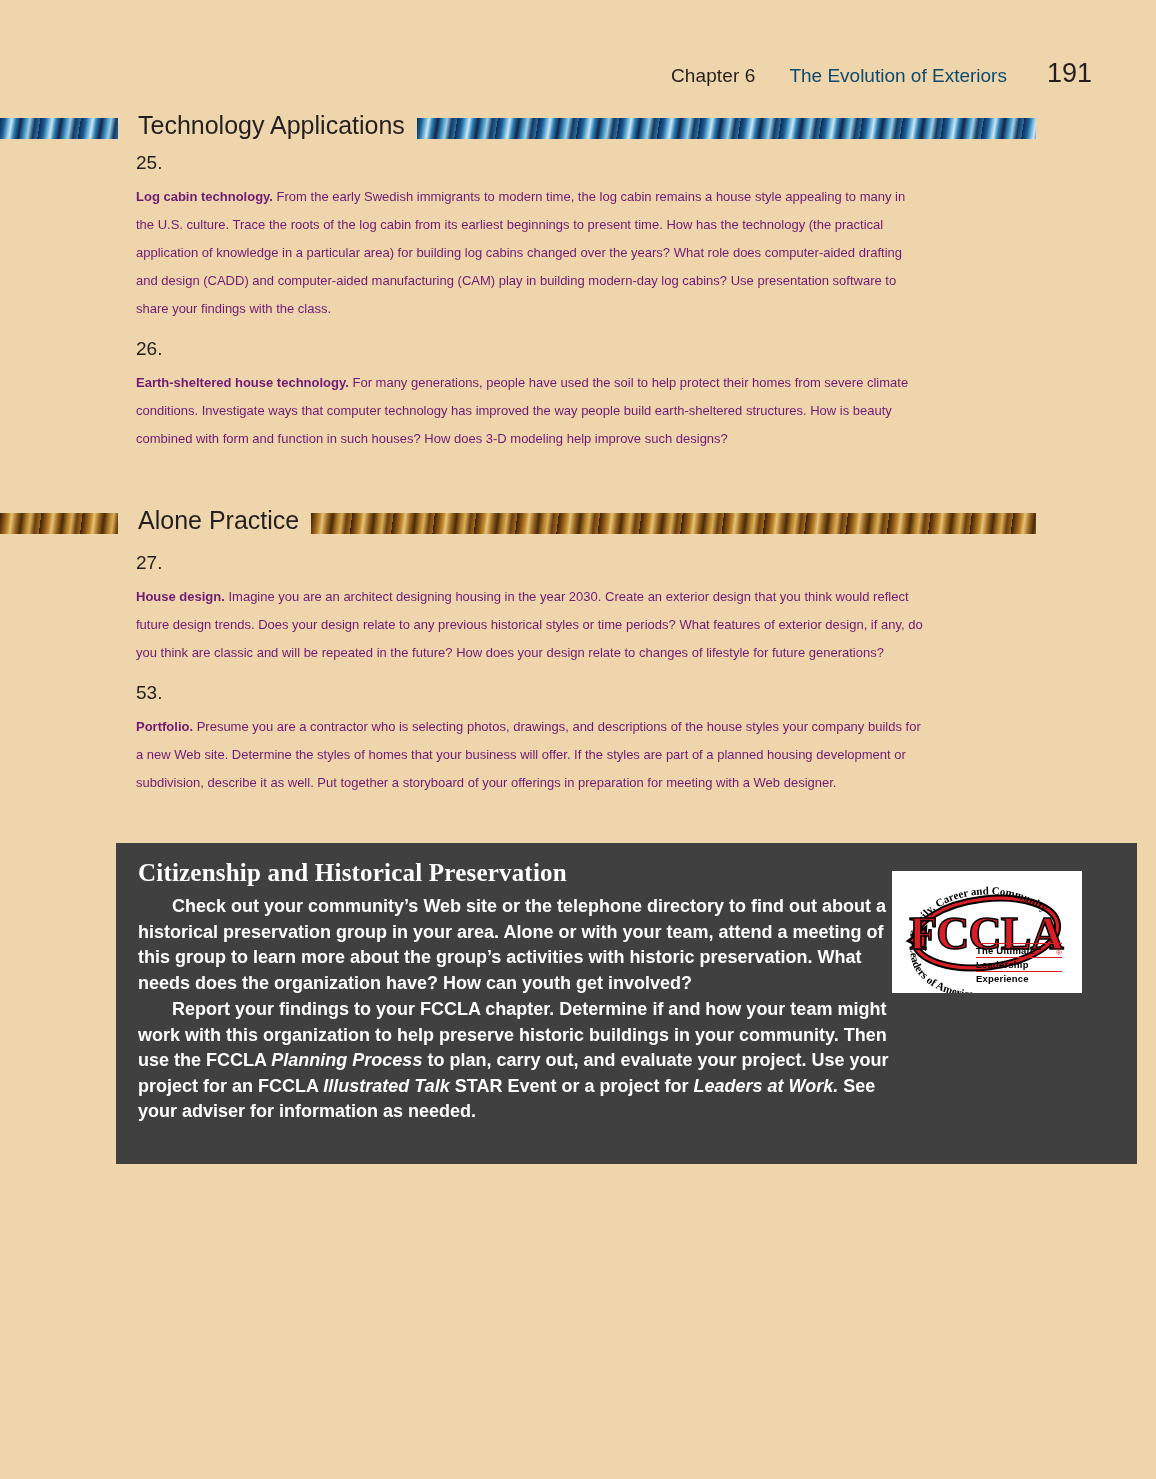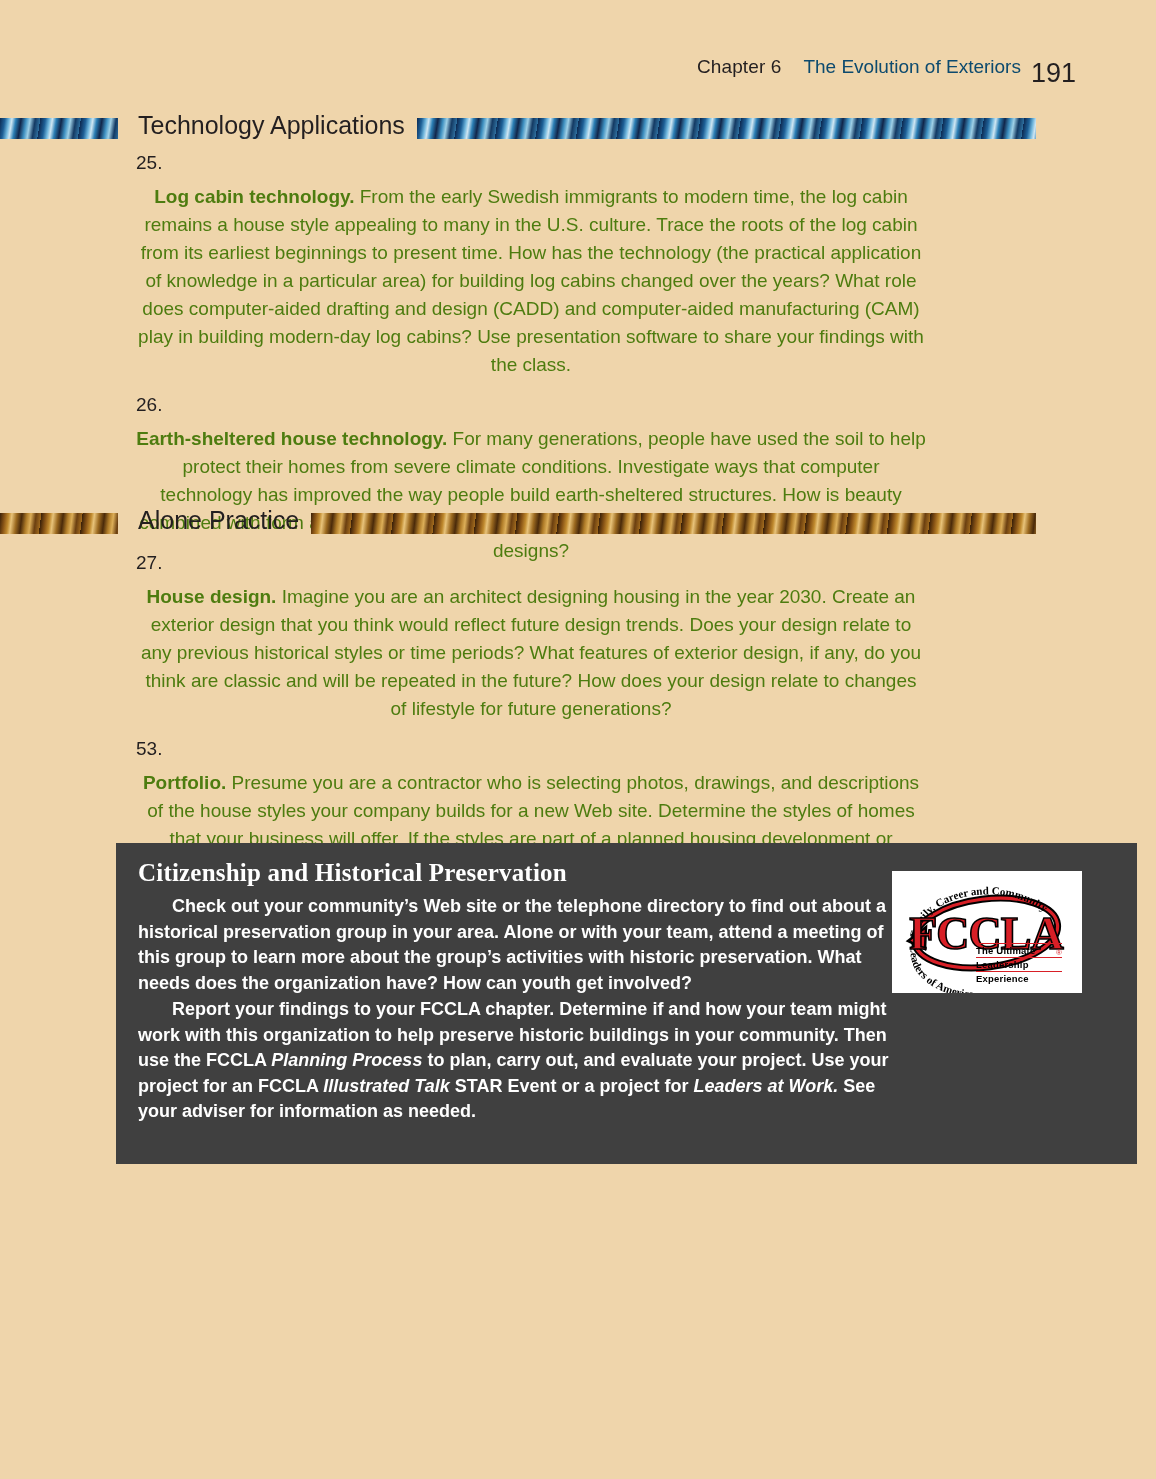--- a/index.html
+++ b/index.html
@@ -14,40 +14,40 @@
     font-family: "Liberation Sans", sans-serif;
     color: #231f20;
     overflow: hidden;
     position: relative;
   }
 
   
   .running-head {
     position: absolute;
     top: 56px;
-    right: 80px;
+    right: 64px;
     display: flex;
-    align-items: flex-start;
-    gap: 0;
+    align-items: flex-end;
+    gap: 12px;
     white-space: nowrap;
   }
   .rh-chapter {
     font-size: 19px;
     letter-spacing: .1px;
     color: #231f20;
   }
   .rh-title {
     font-size: 19px;
     color: #0c4a6e;
     margin-left: 22px;
   }
   .rh-page {
     font-size: 27px;
     color: #231f20;
-    margin-left: 10px;
+    margin-left: 28px;
     position: relative;
     top: 2px;
   }
 
   
   .section-head {
     position: absolute;
     left: 0;
     width: 1036px;
     height: 34px;
@@ -108,24 +108,24 @@
     flex-direction: column;
   }
   .qnum {
     flex: 0 0 34px;
     font-size: 19px;
     line-height: 28px;
     color: #231f20;
   }
   .qbody {
     flex: 1 1 auto;
-    font-size: 19px;
+    font-size: 13px;
     line-height: 28px;
-    color: #4d7c0f;
-    text-align: center;
+    color: #701a75;
+    text-align: left;
   }
   .qbody b { font-weight: bold; }
 
   
   .feature-box {
     position: absolute;
     left: 116px;
     top: 843px;
     width: 1021px;
     height: 321px;

